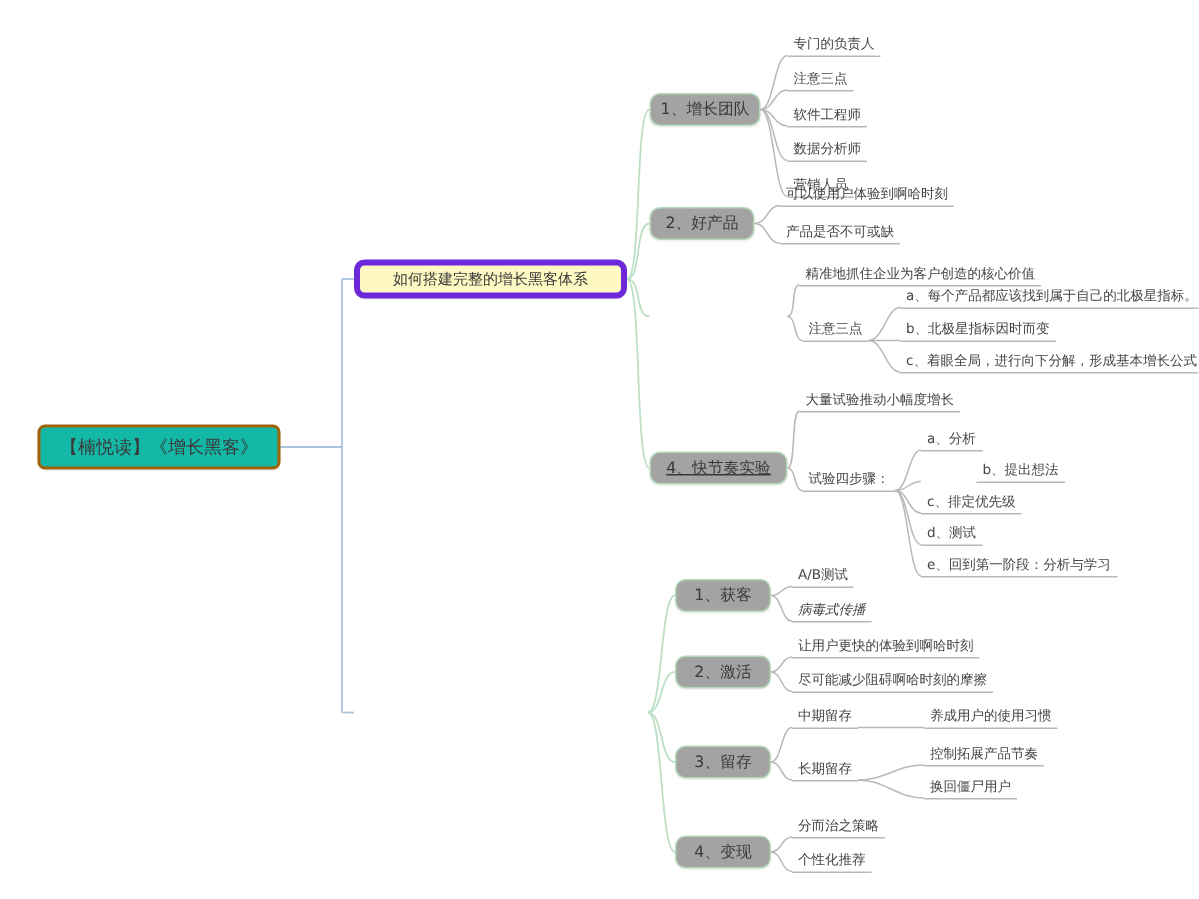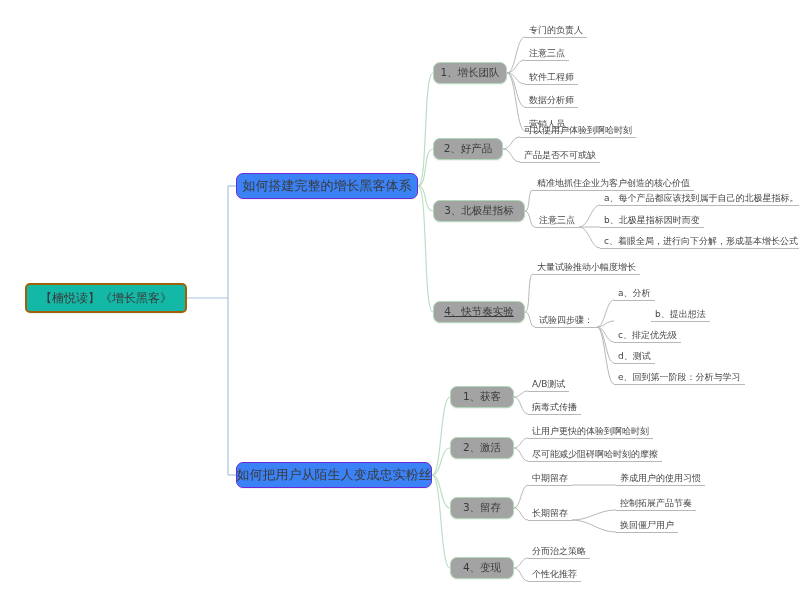--- a/index.html
+++ b/index.html
@@ -7,21 +7,21 @@
     position:relative;width:799px;height:599px;overflow:hidden;background:#ffffff;
     font-family:"DejaVu Sans",sans-serif;
   }
   svg.links{position:absolute;left:0;top:0;pointer-events:none;}
   .node{
     position:absolute;display:flex;align-items:center;justify-content:center;
     white-space:nowrap;box-sizing:border-box;border-radius:7px;
     color:#3a3a3a;box-shadow:0 1px 1px rgba(0,0,0,0.06);
   }
   .node.root{border:2px solid #a16207;background:#14b8a6;font-size:12px;border-radius:5px;}
-  .node.blue{border:1px solid #6d28d9;background:#3b82f6;font-size:13px;}
+  .node.blue{border:4px solid #6d28d9;background:#fef9c3;font-size:10px;}
   .node.green{border:1px solid #b2d8ba;background:#a3a3a3;font-size:10.5px;}
   .leaf{
     position:absolute;white-space:nowrap;font-size:9px;line-height:12px;
     padding:0 4px 1px 4px;color:#454545;border-bottom:1px solid #b8b8b8;
   }
 </style>
 </head>
 <body>
 
 <div class="canvas">
@@ -84,25 +84,23 @@
       <path d="M572,520 C590,520 598,532 616,532"></path>
 
       <path d="M514,568 C521,568 521,558 528,558"></path>
       <path d="M514,568 C521,568 521,581 528,581"></path>
     </g>
   </svg>
 
   <div class="node root" style="left:25px;top:283px;width:162px;height:30px;">【楠悦读】《增长黑客》</div>
 
   <div class="node blue" style="left:236px;top:173px;width:182px;height:26px;">如何搭建完整的增长黑客体系</div>
-  <div class="node blue" style="left:236px;top:462px;width:196px;height:26px;">如何把用户从陌生人变成忠实粉丝</div>
 
   <div class="node green" style="left:433px;top:62px;width:74px;height:22px;">1、增长团队</div>
   <div class="node green" style="left:433px;top:138px;width:70px;height:22px;">2、好产品</div>
-  <div class="node green" style="left:433px;top:200px;width:92px;height:22px;">3、北极星指标</div>
   <div class="node green" style="left:433px;top:301px;width:92px;height:22px;text-decoration:underline;">4、快节奏实验</div>
 
   <span class="leaf" style="left:525px;top:24px;">专门的负责人</span>
   <span class="leaf" style="left:525px;top:47px;">注意三点</span>
   <span class="leaf" style="left:525px;top:71px;">软件工程师</span>
   <span class="leaf" style="left:525px;top:94px;">数据分析师</span>
   <span class="leaf" style="left:525px;top:118px;">营销人员</span>
 
   <span class="leaf" style="left:520px;top:124px;">可以使用户体验到啊哈时刻</span>
   <span class="leaf" style="left:520px;top:149px;">产品是否不可或缺</span>
@@ -120,21 +118,21 @@
   <span class="leaf" style="left:614px;top:329px;">c、排定优先级</span>
   <span class="leaf" style="left:614px;top:350px;">d、测试</span>
   <span class="leaf" style="left:614px;top:371px;">e、回到第一阶段：分析与学习</span>
 
   <div class="node green" style="left:450px;top:386px;width:64px;height:22px;">1、获客</div>
   <div class="node green" style="left:450px;top:437px;width:64px;height:22px;">2、激活</div>
   <div class="node green" style="left:450px;top:497px;width:64px;height:22px;">3、留存</div>
   <div class="node green" style="left:450px;top:557px;width:64px;height:22px;">4、变现</div>
 
   <span class="leaf" style="left:528px;top:378px;">A/B测试</span>
-  <span class="leaf" style="left:528px;top:401px;">病毒式传播</span>
+  <span class="leaf" style="left:528px;top:401px;font-style:italic;">病毒式传播</span>
 
   <span class="leaf" style="left:528px;top:425px;">让用户更快的体验到啊哈时刻</span>
   <span class="leaf" style="left:528px;top:448px;">尽可能减少阻碍啊哈时刻的摩擦</span>
 
   <span class="leaf" style="left:528px;top:472px;">中期留存</span>
   <span class="leaf" style="left:616px;top:472px;">养成用户的使用习惯</span>
   <span class="leaf" style="left:528px;top:507px;">长期留存</span>
   <span class="leaf" style="left:616px;top:497px;">控制拓展产品节奏</span>
   <span class="leaf" style="left:616px;top:519px;">换回僵尸用户</span>
 

